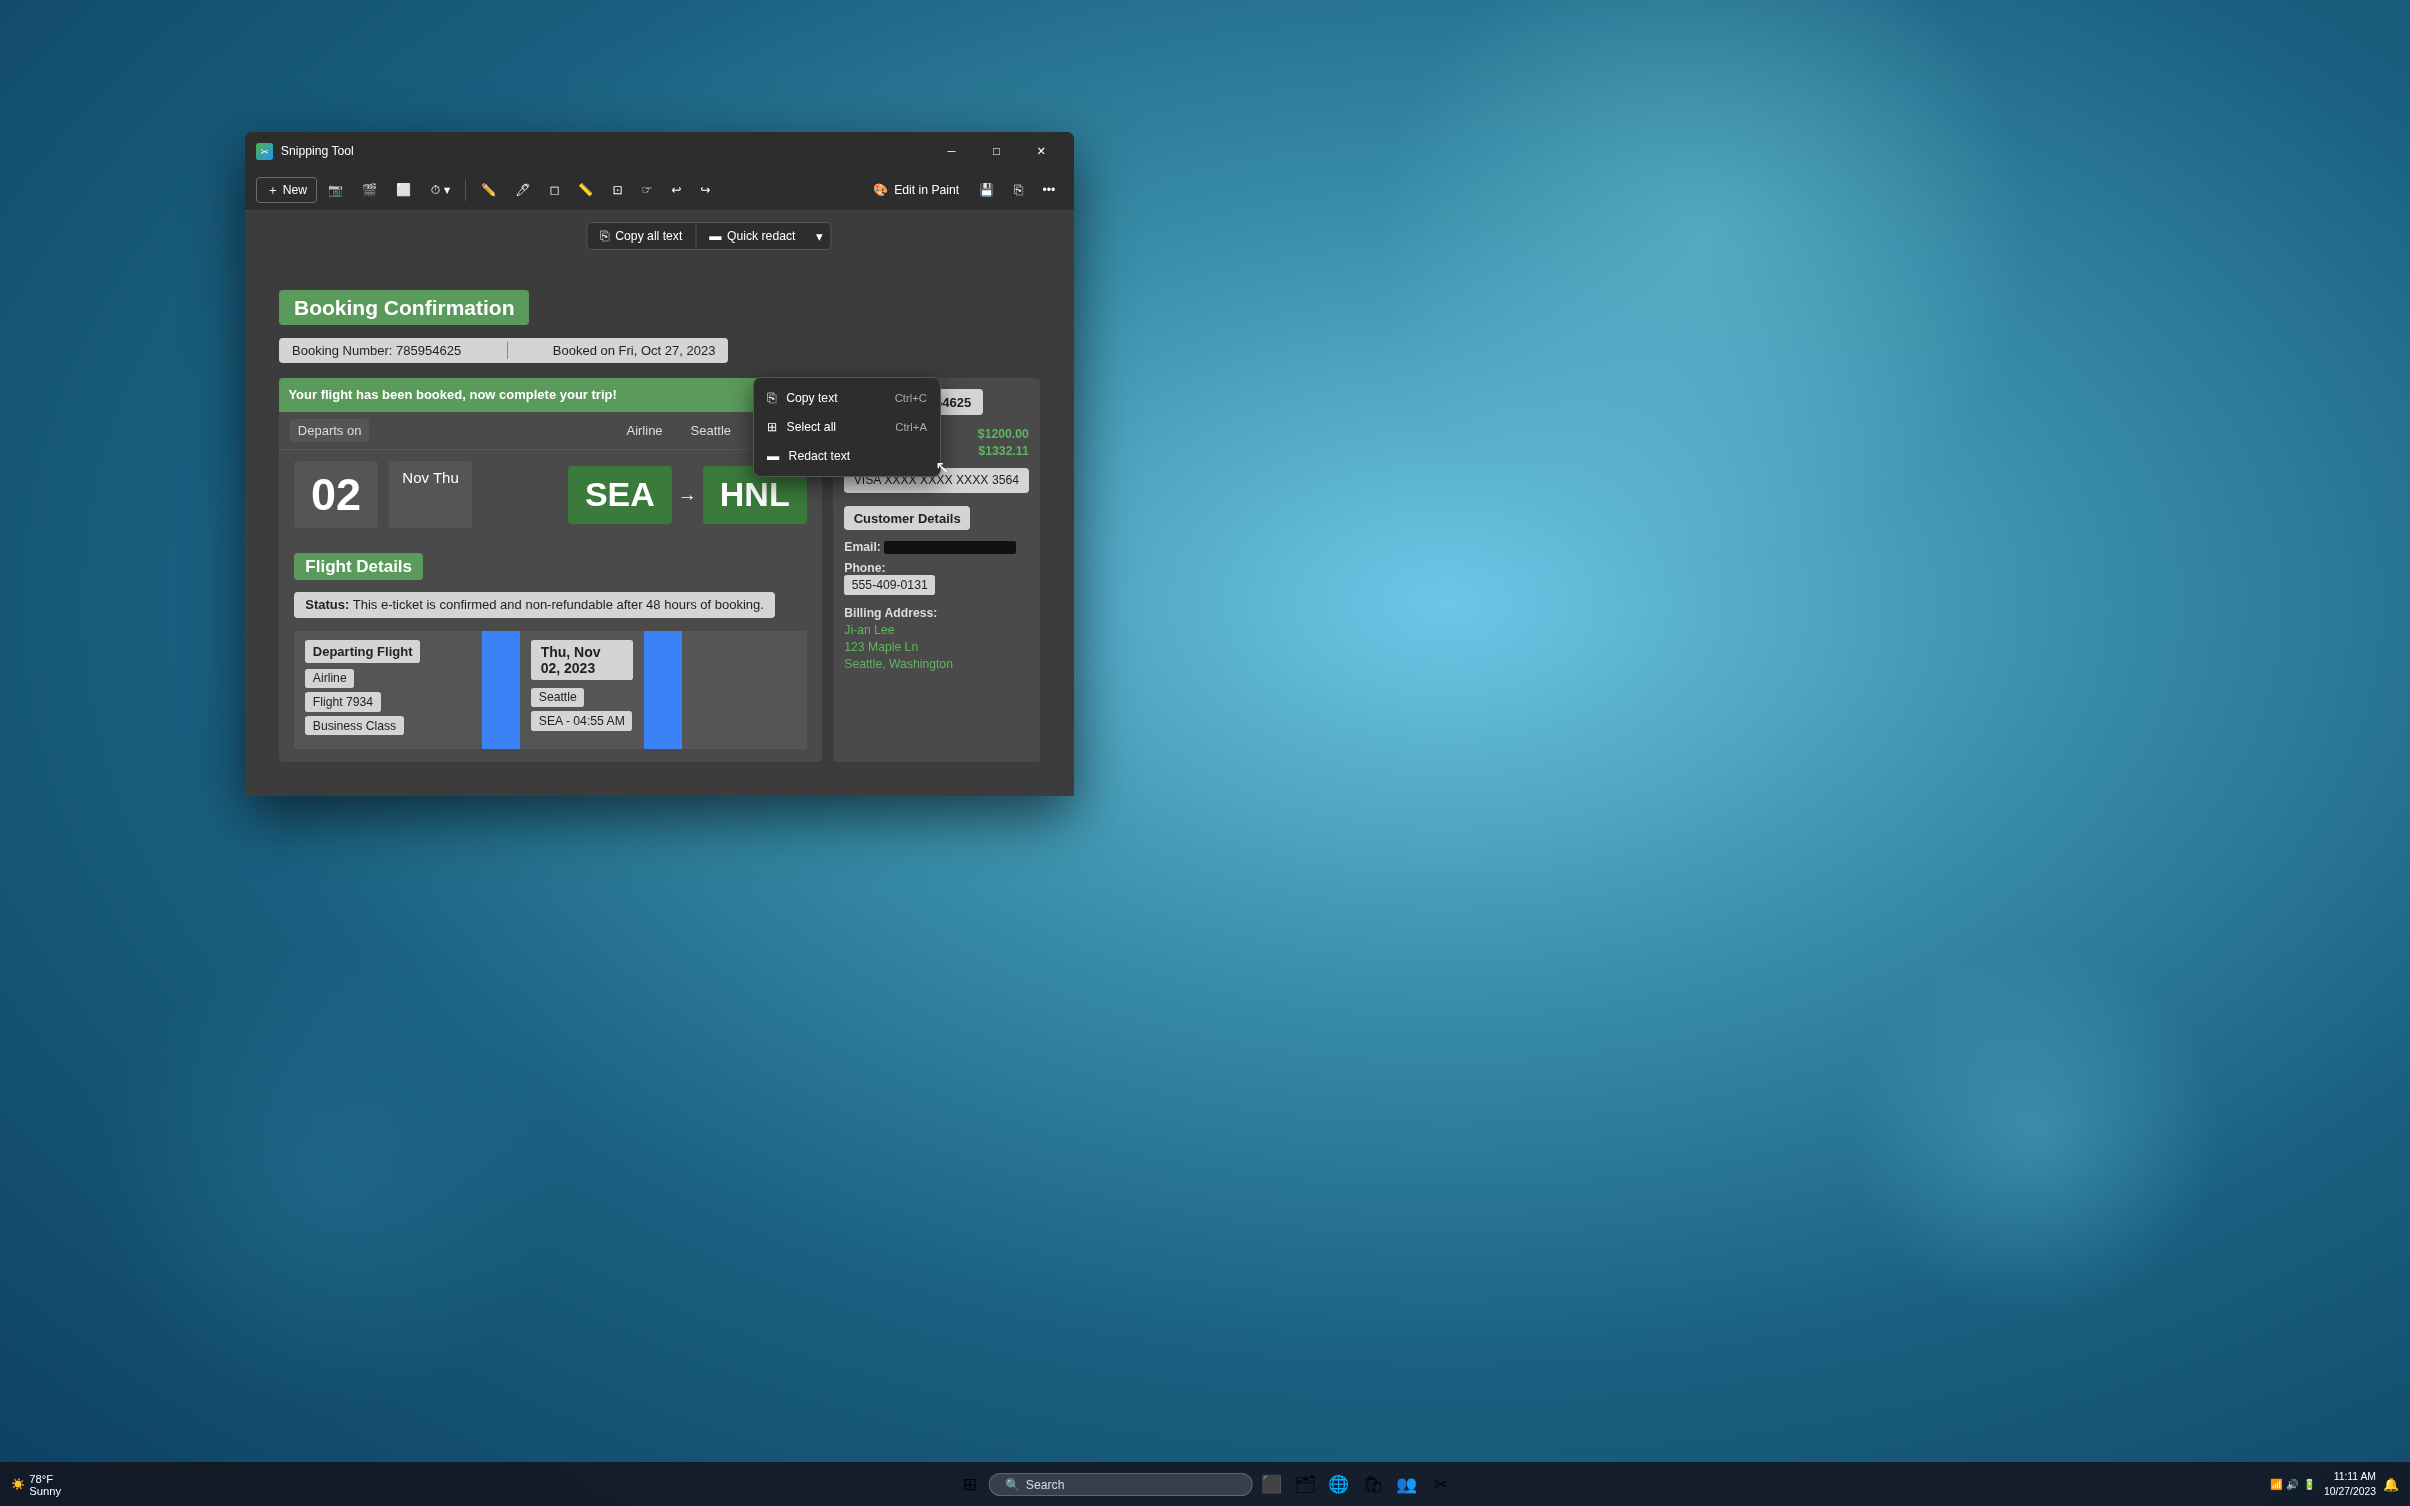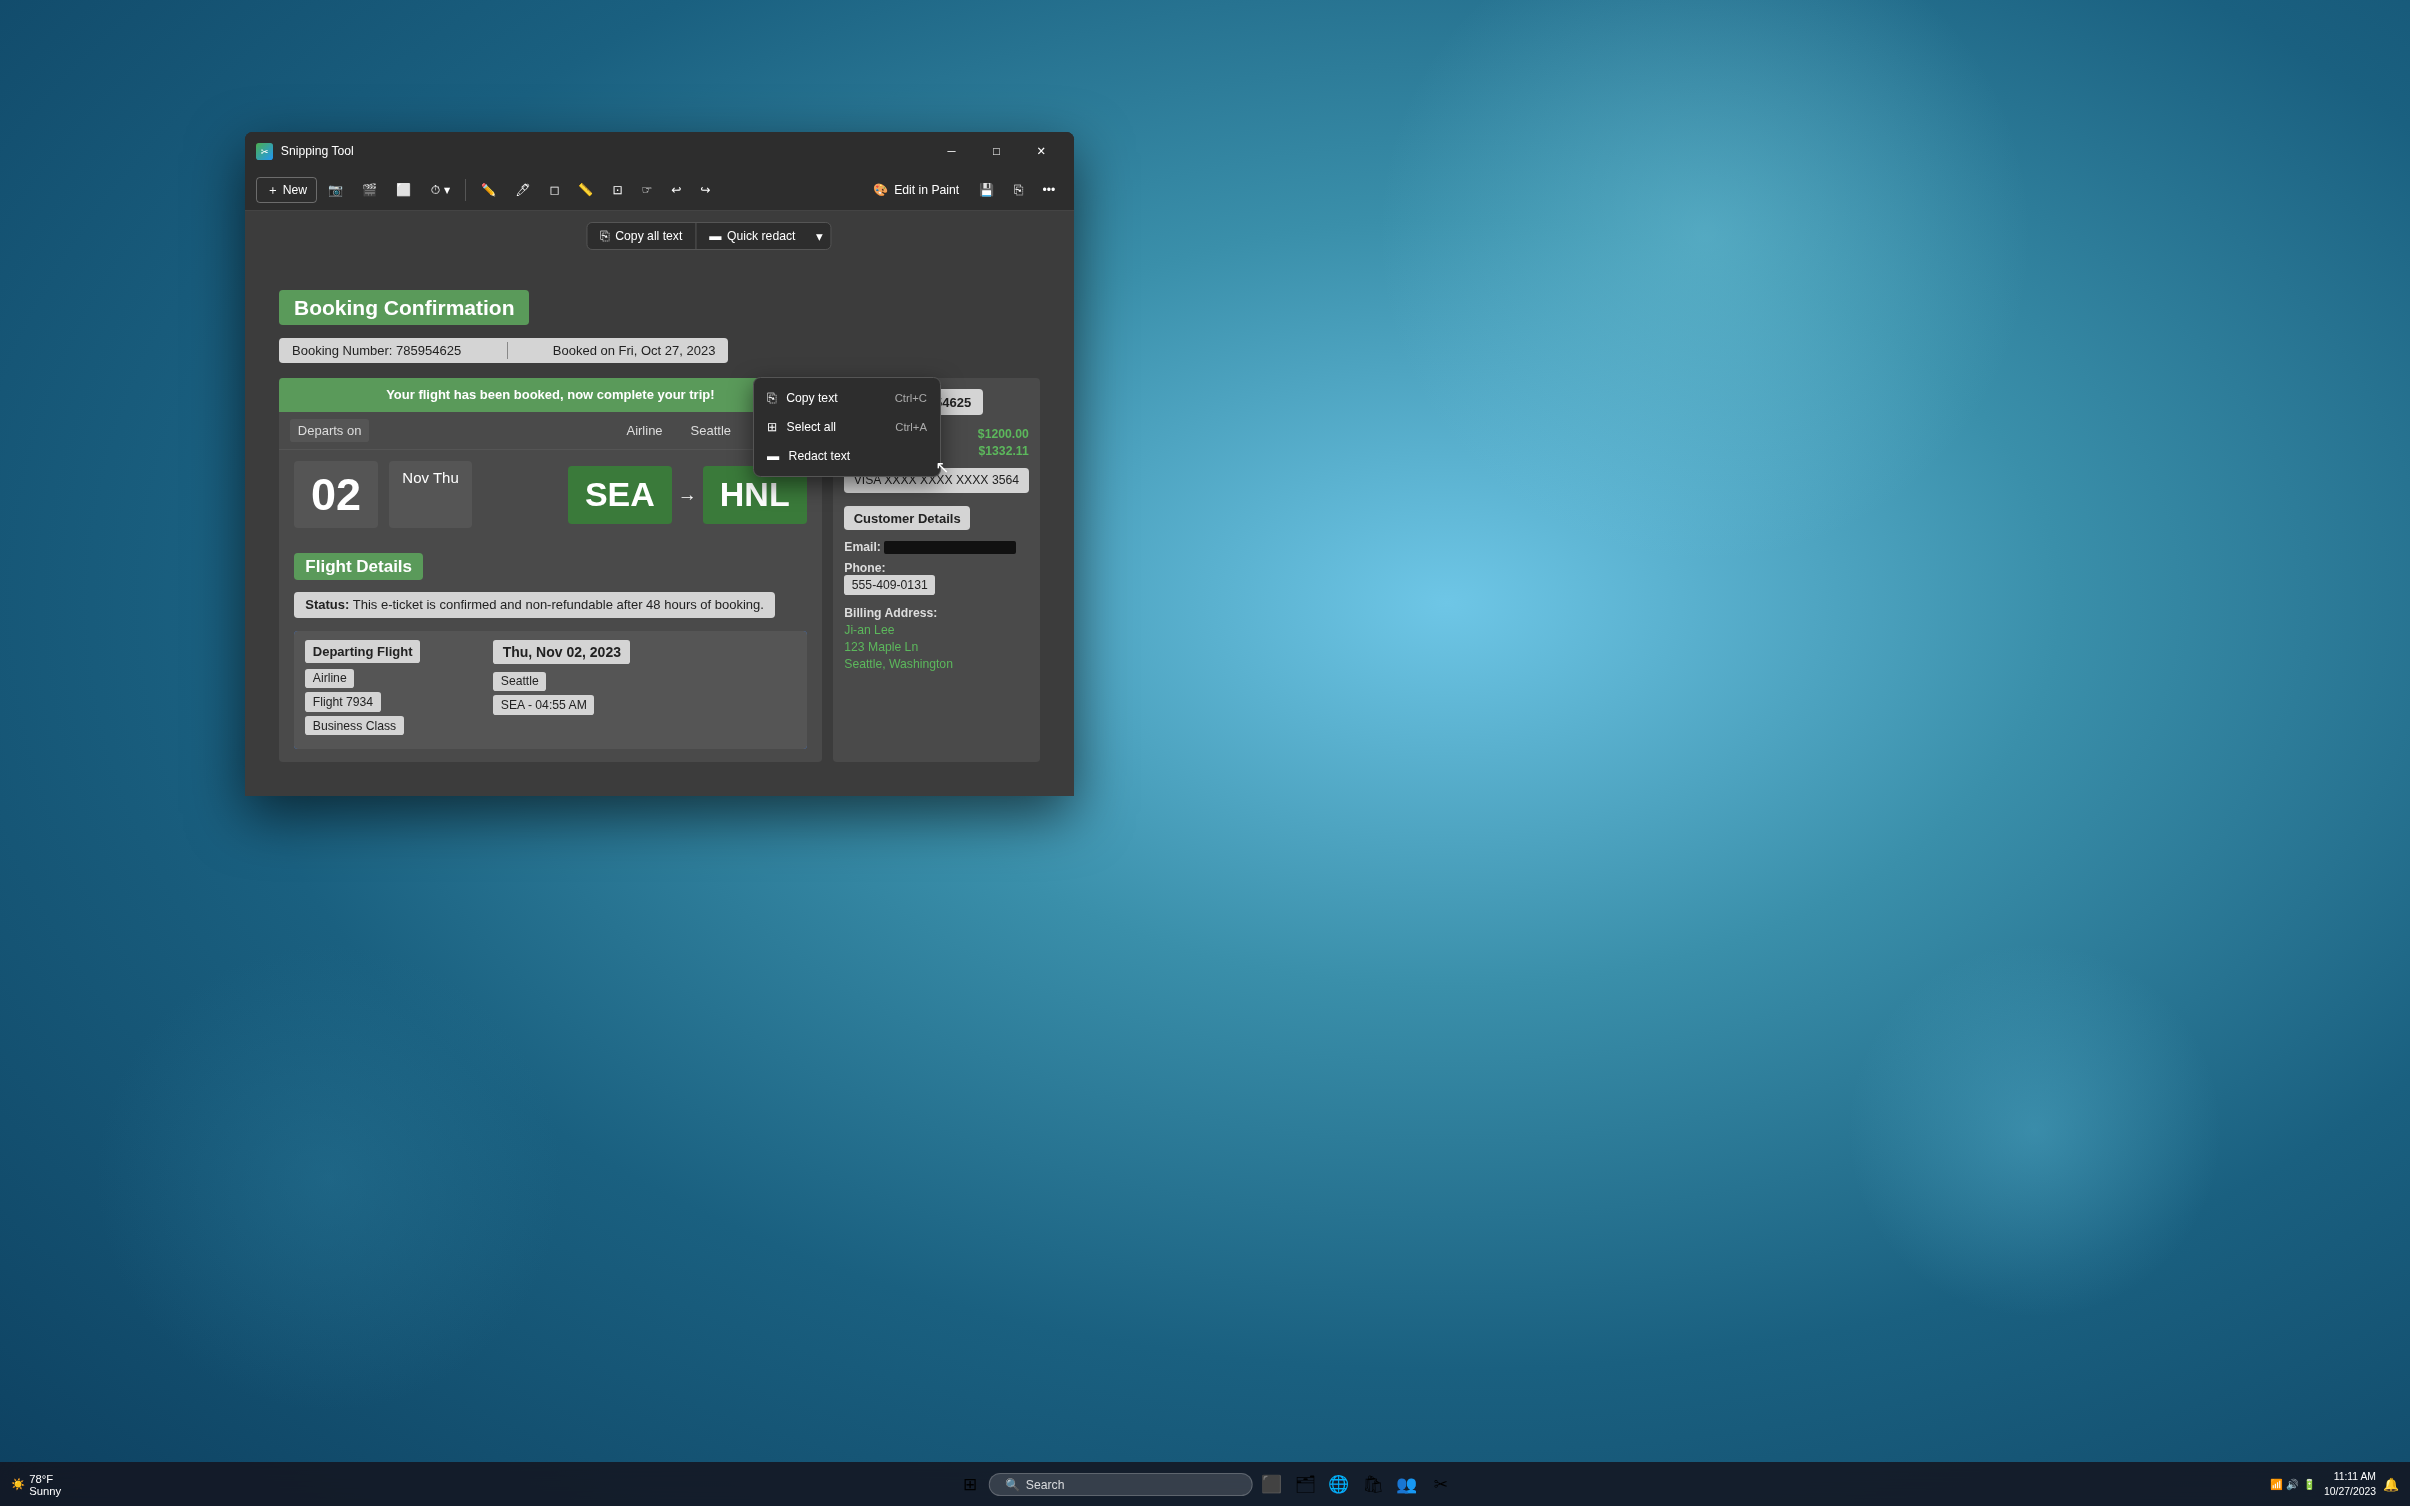--- a/index.html
+++ b/index.html
@@ -343,21 +343,21 @@
 
     .left-panel {
       background: #4a4a4a;
       border-radius: 3.8px;
       overflow: hidden;
     }
 
     .promo-banner {
       background: #5a9a5a;
       color: white;
-      text-align: center;
+      text-align: left;
       padding: 9.4px;
       font-size: 13px;
       font-weight: 600;
     }
 
     .flight-info-bar {
       display: flex;
       align-items: center;
       justify-content: flex-start;
       padding: 7.5px 11.3px;
@@ -444,20 +444,21 @@
     }
 
     .status-text strong { font-weight: bold; }
 
     .departing-card {
       display: grid;
       grid-template-columns: 188px 1fr 1fr;
       background: #3b82f6;
       border-radius: 3.8px;
       overflow: hidden;
+      gap: 38px;
     }
 
     .dep-left {
       padding: 9.4px 11.3px;
       background: #555;
     }
 
     .dep-left-title {
       background: #d4d4d4;
       color: #222;

